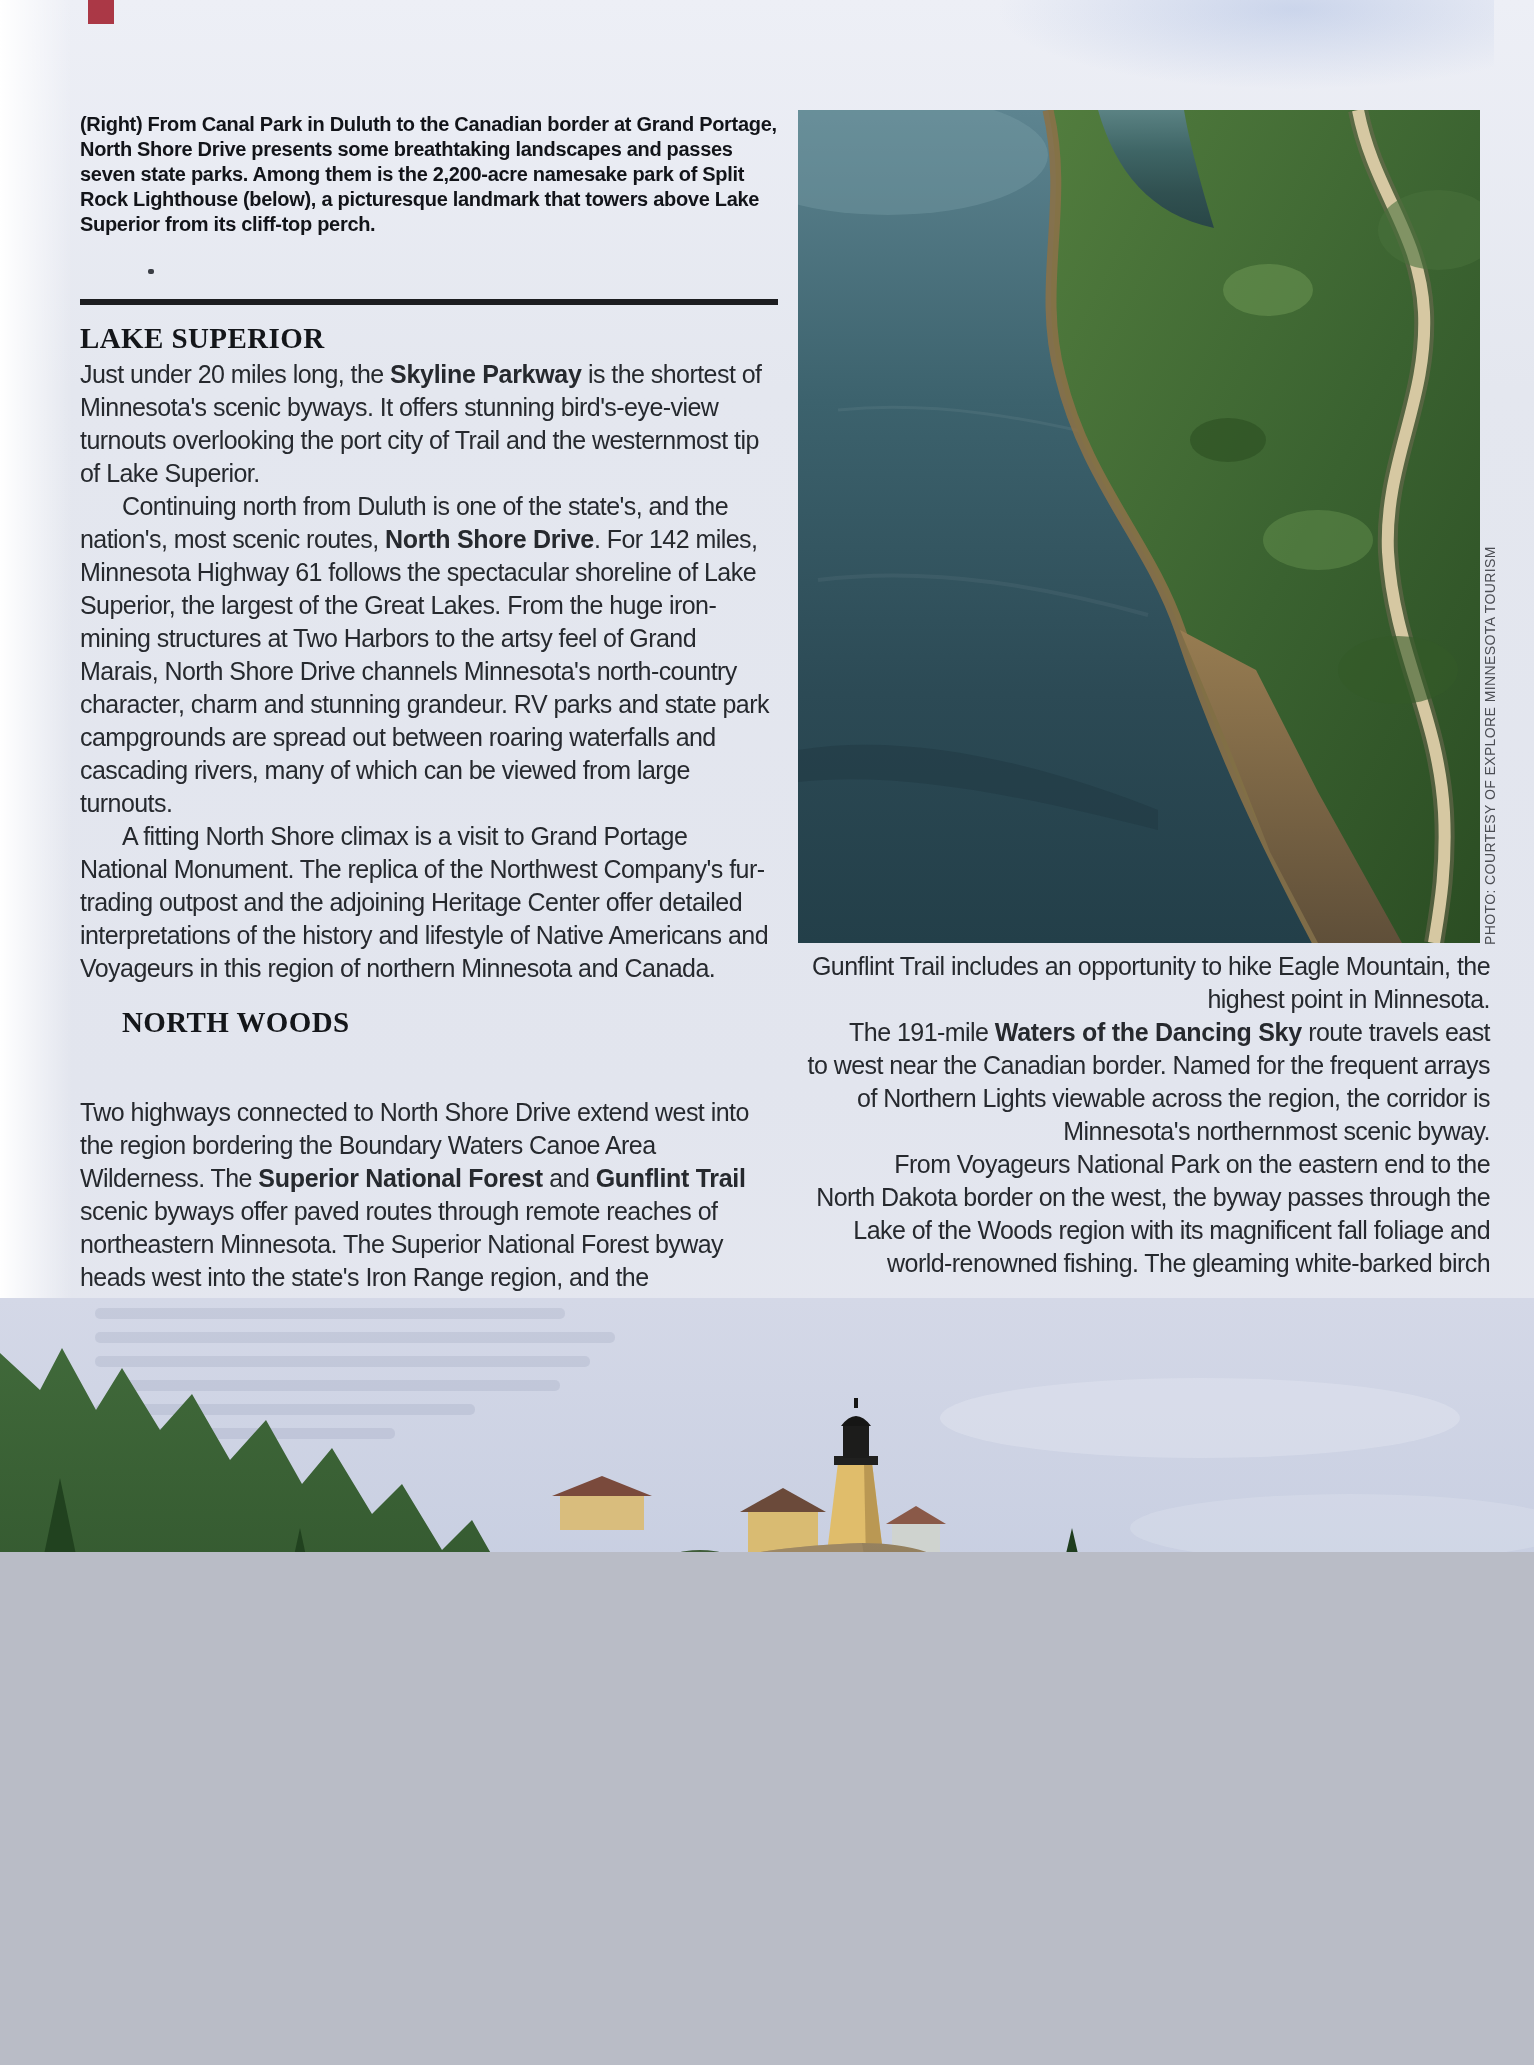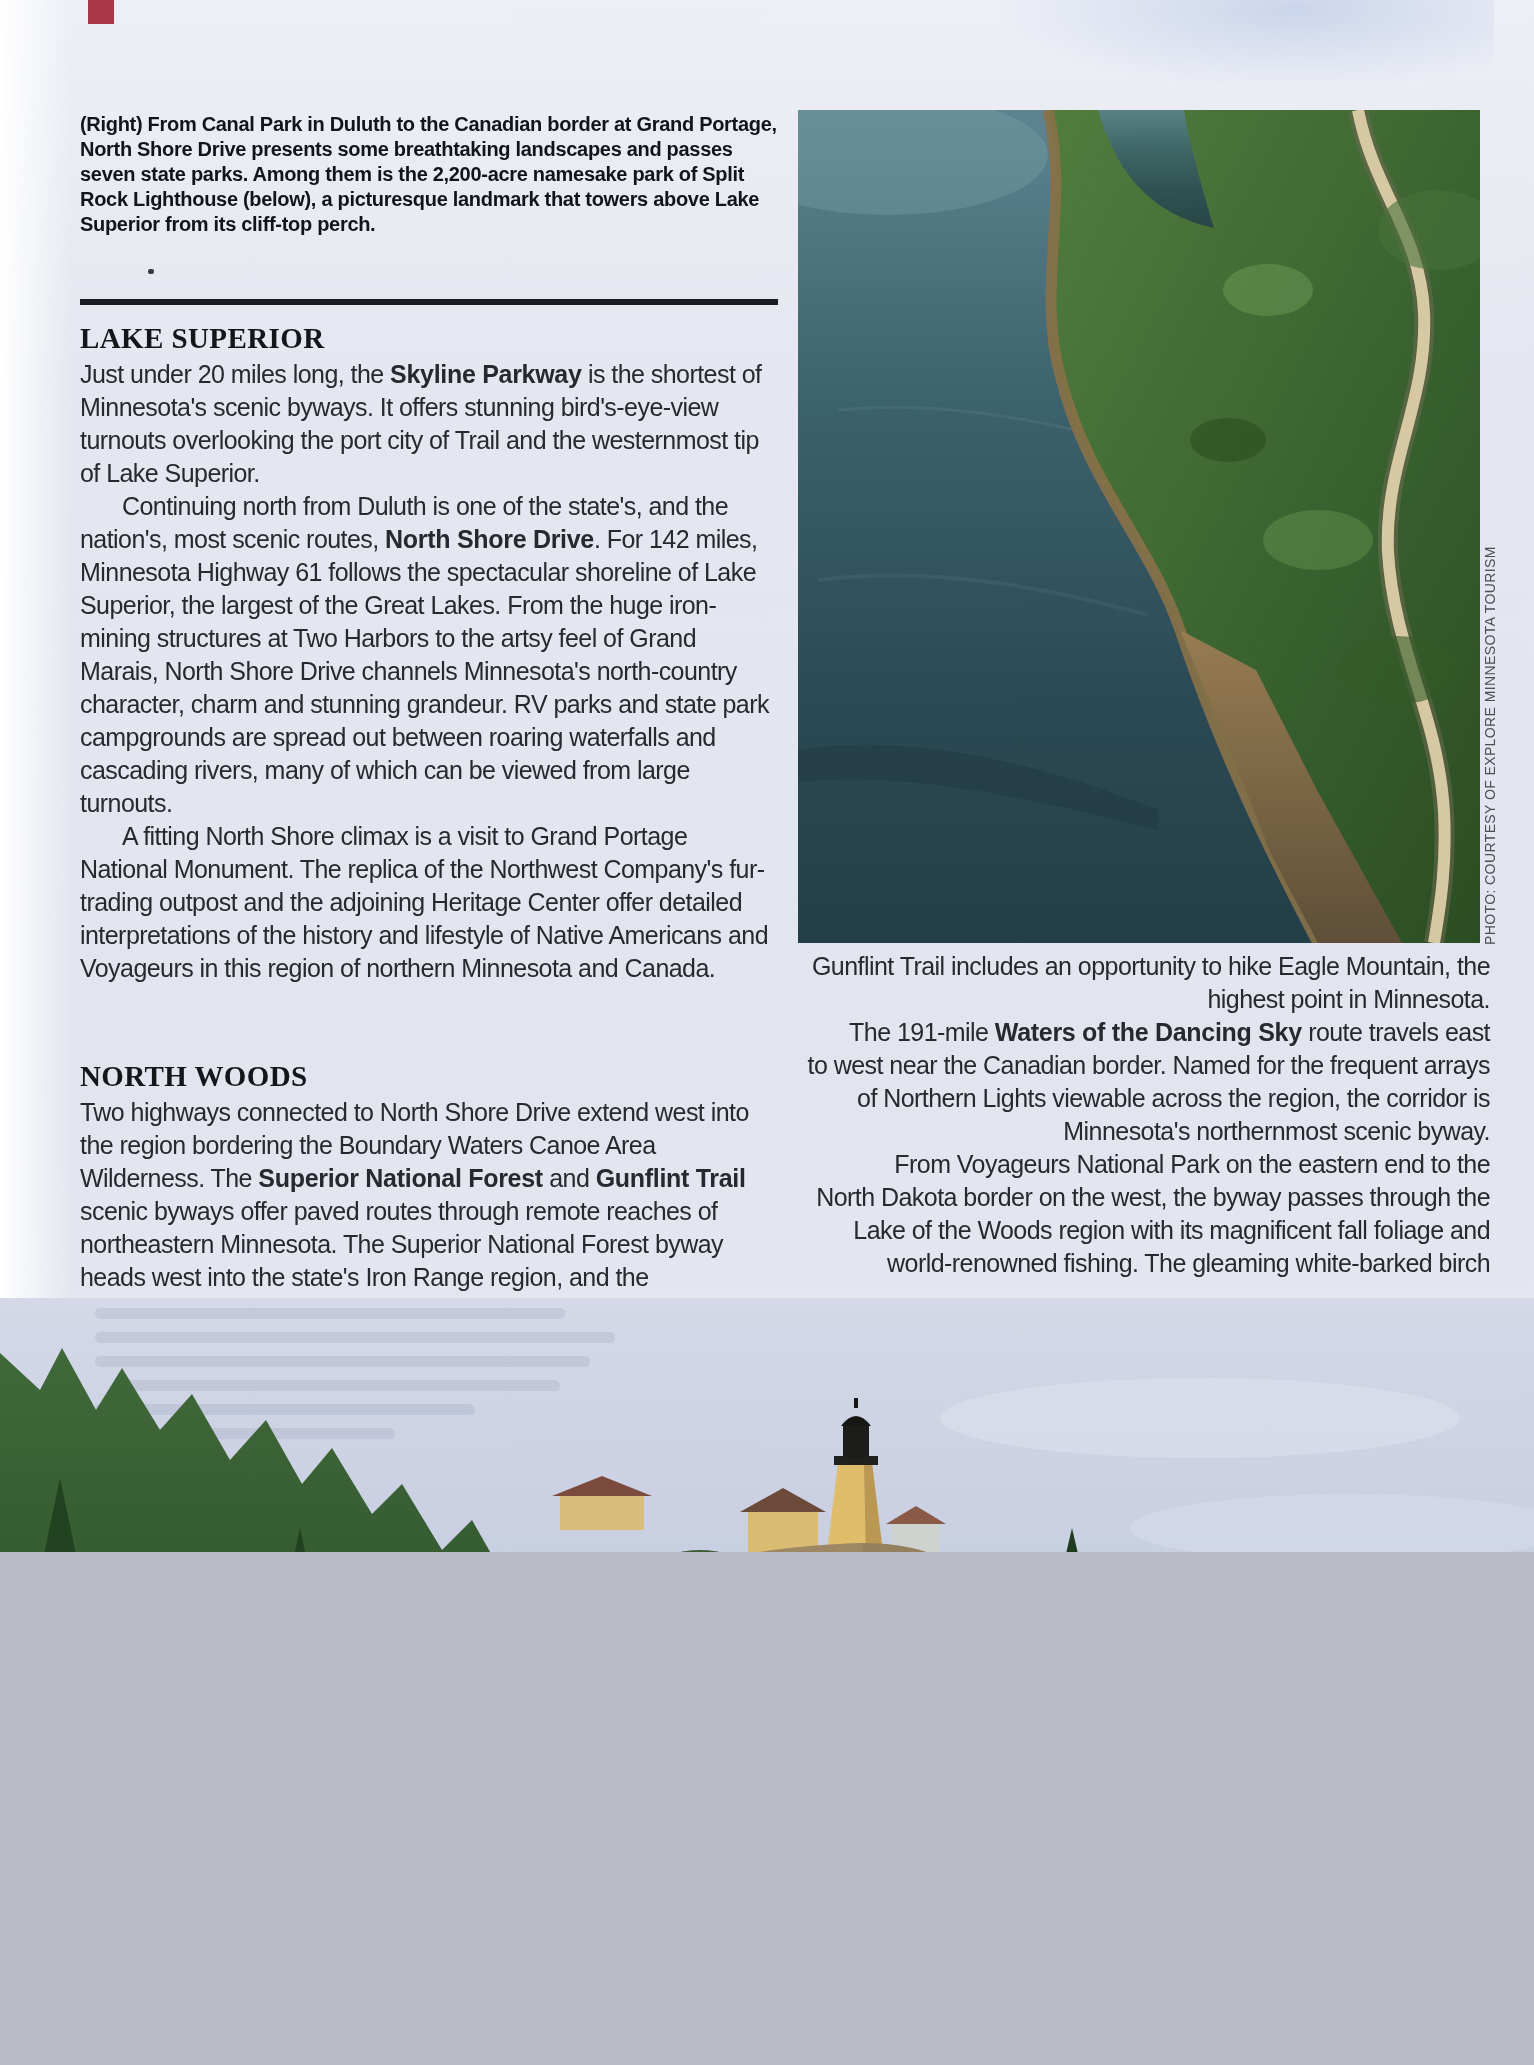--- a/index.html
+++ b/index.html
@@ -13,21 +13,21 @@
         background:radial-gradient(ellipse at 60% 10%,rgba(140,165,215,0.35),rgba(140,165,215,0) 70%);}
   .reg-mark{position:absolute;left:88px;top:0;width:26px;height:24px;background:#a32433;opacity:.9;}
   
   .caption{position:absolute;left:80px;top:112px;width:700px;
         font-size:20px;line-height:25px;font-weight:bold;color:#121419;letter-spacing:-.3px;}
   .caption-dot{position:absolute;left:148px;top:269px;width:6px;height:5px;background:#3a3d44;border-radius:2px;}
   .rule{position:absolute;left:80px;top:299px;width:698px;height:6px;background:#1c1d20;}
   .sec-head{position:absolute;left:80px;width:700px;margin:0;
         font-family:Liberation Serif, serif;font-weight:bold;font-size:29px;color:#14161a;letter-spacing:.4px;}
   .head-ls{top:322px;}
-  .head-nw{top:1060px;}
+  .head-nw{top:1006px;margin-left:42px;}
   .bodytext{position:absolute;left:80px;width:700px;color:#26292e;
         font-size:25px;line-height:33px;letter-spacing:-.55px;}
   .body-ls{top:358px;}
   .body-nw{top:1096px;}
   .bodytext p{margin:0;}
   .bodytext p.ind{text-indent:42px;}
   .bodytext .b{font-weight:bold;letter-spacing:-.3px;}
   
   .aerial{position:absolute;left:798px;top:110px;width:682px;height:833px;}
   .aerial svg{display:block;width:100%;height:100%;}

